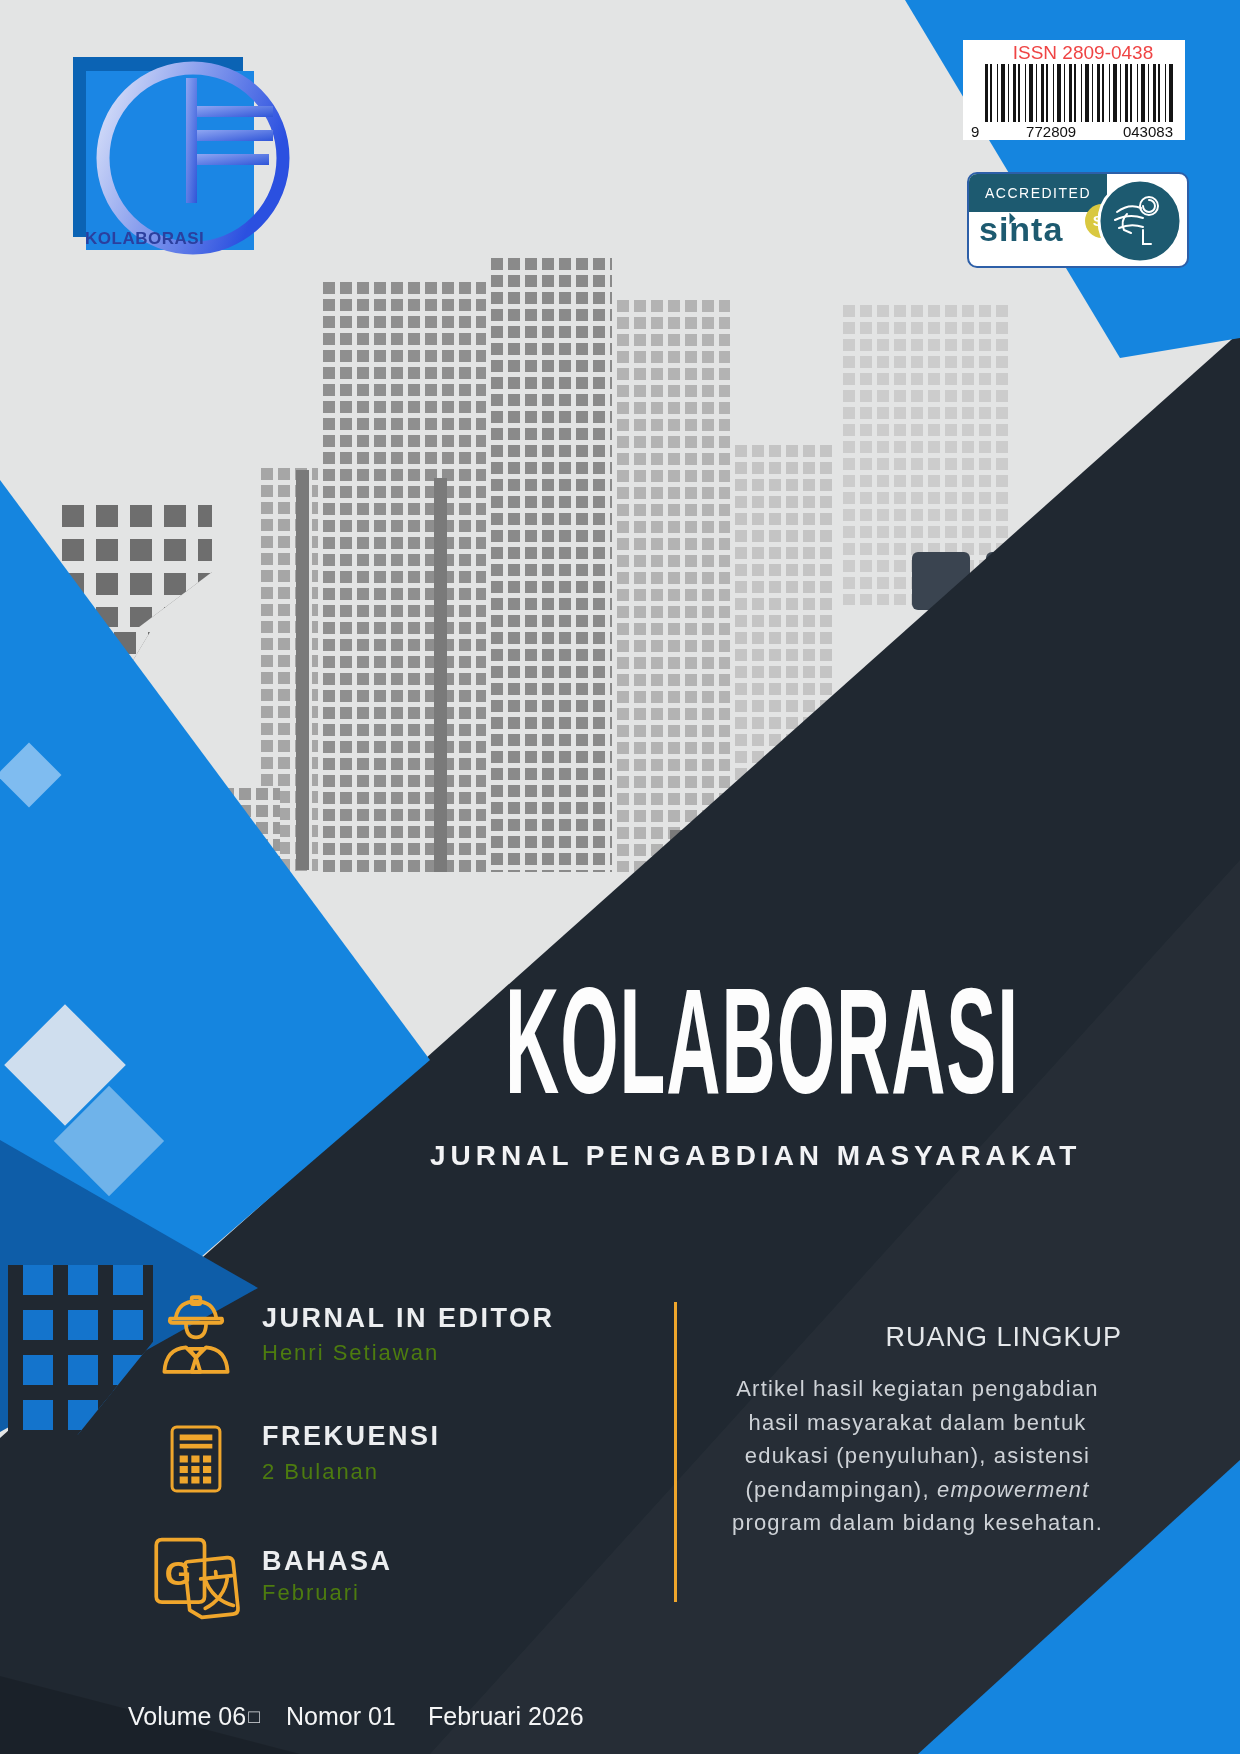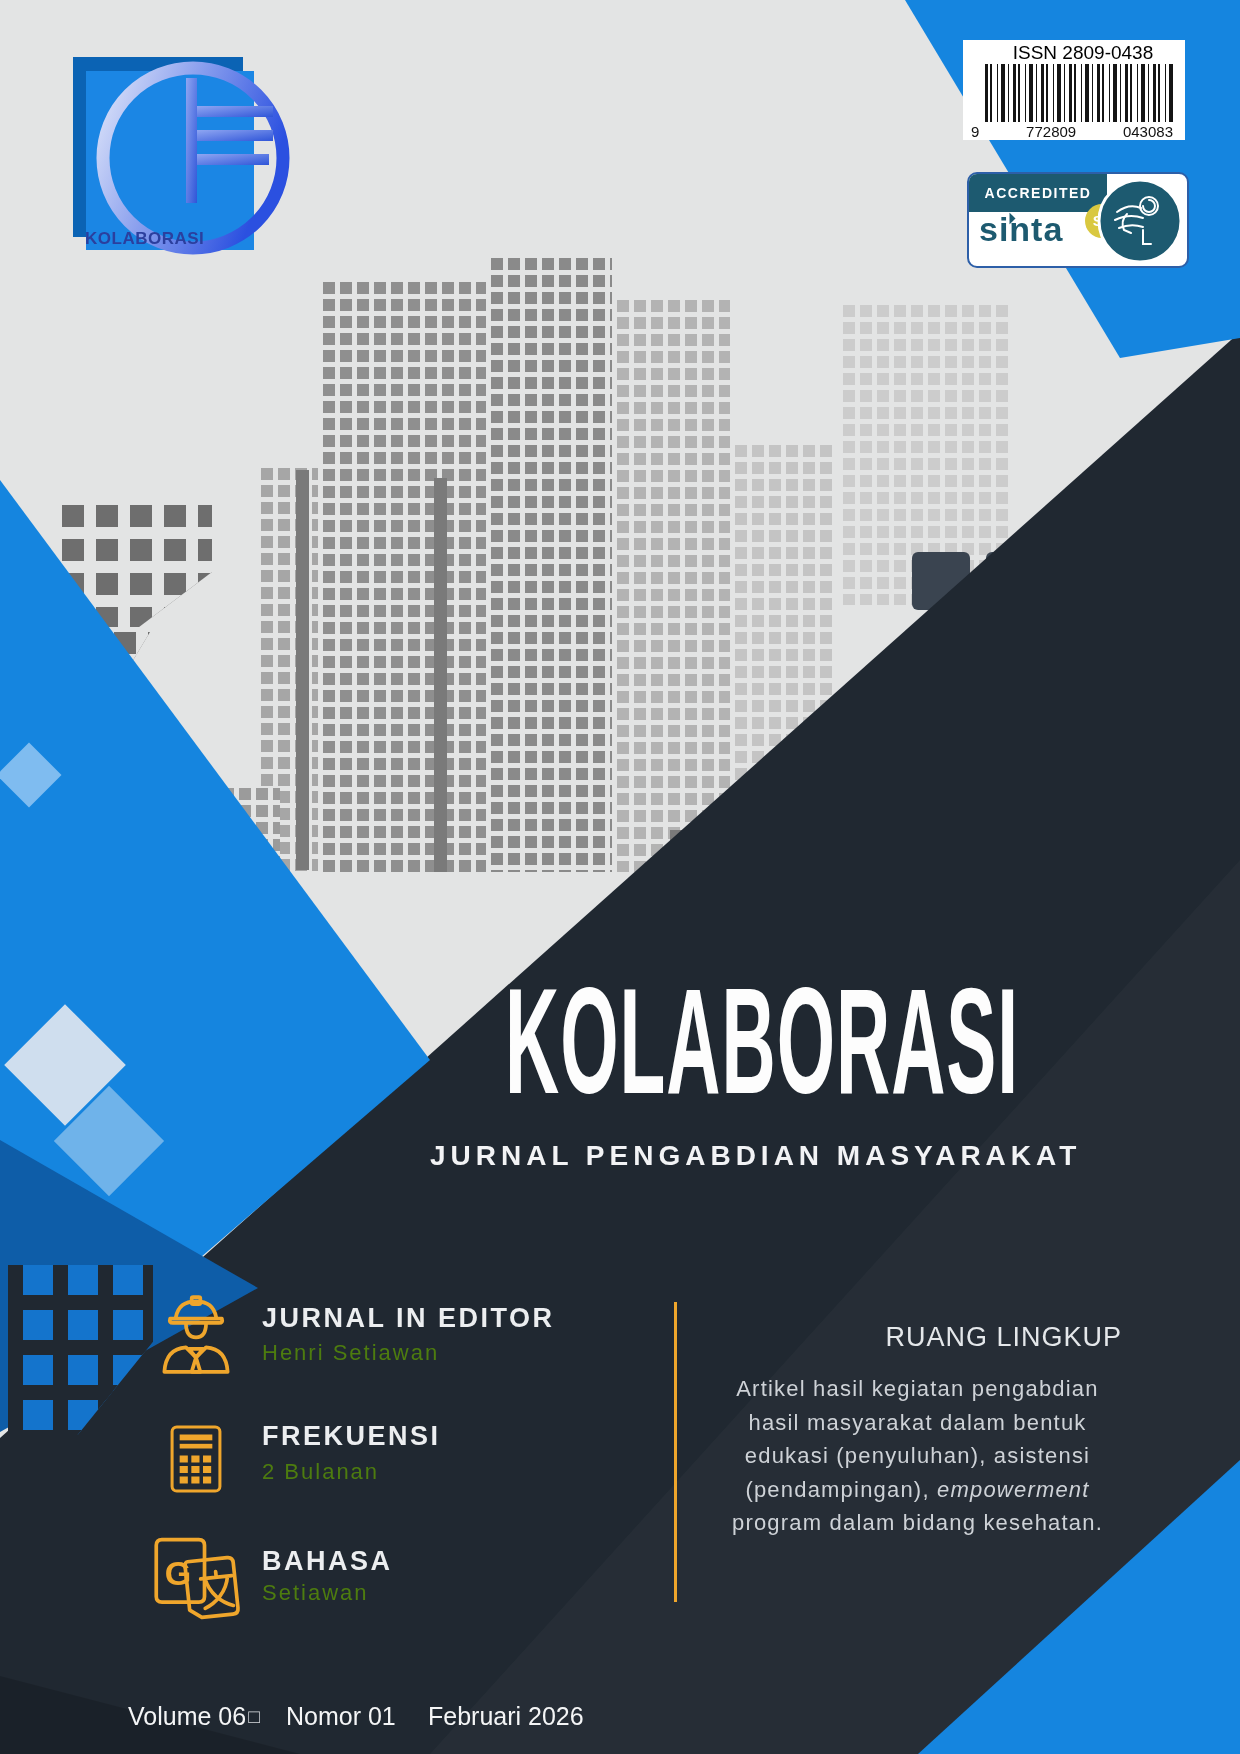--- a/index.html
+++ b/index.html
@@ -39,31 +39,31 @@
   .rot-sq{position:absolute;transform:rotate(45deg);}
 
   
   .logo-back{left:73px;top:57px;width:170px;height:180px;background:#0b63b4;}
   .logo-front{left:86px;top:71px;width:168px;height:179px;background:#1b86e4;}
   .logo-ring{left:96px;top:58px;}
   .logo-wordmark{left:85px;top:229px;font-size:17px;font-weight:bold;color:#2b3f9e;letter-spacing:0.5px;}
 
   
   .barcode{left:963px;top:40px;width:222px;height:100px;background:#fff;padding:2px 8px;box-sizing:border-box;}
-  .barcode .issn{font-size:19px;color:#000000;text-align:center;padding-left:18px;line-height:21px;}
+  .barcode .issn{font-size:19px;color:#ef4444;text-align:center;padding-left:18px;line-height:21px;}
   .barcode .bars{height:58px;margin:1px 2px 0 14px;
       background:repeating-linear-gradient(90deg,#141414 0 3px,#fff 3px 5px,#141414 5px 7px,#fff 7px 12px,
                  #141414 12px 13px,#fff 13px 16px,#141414 16px 20px,#fff 20px 23px,#141414 23px 24px,#fff 24px 28px);}
   .barcode .digits{display:flex;justify-content:space-between;font-size:15px;color:#111;margin-top:1px;padding:0 4px 0 0;}
 
   
   .sinta{left:967px;top:172px;width:222px;height:96px;background:#fff;border:2px solid #2d5fa8;
          border-radius:10px;box-sizing:border-box;overflow:hidden;}
   .sinta .band{position:absolute;left:0;top:0;width:138px;height:38px;background:var(--teal);
-         color:#fff;font-weight:bold;font-size:14px;letter-spacing:1.5px;text-align:center;line-height:38px;}
+         color:#fff;font-weight:normal;font-size:14px;letter-spacing:1.5px;text-align:center;line-height:38px;}
   .sinta .brand{position:absolute;left:10px;top:36px;font-size:34px;font-weight:bold;color:var(--teal);letter-spacing:1px;text-align:center;}
   .sinta .hat{position:absolute;left:36px;top:40px;width:9px;height:9px;background:var(--teal);
          transform:rotate(45deg);clip-path:polygon(0 0,100% 0,100% 100%);}
   .sinta .s5{position:absolute;left:116px;top:30px;width:34px;height:34px;border-radius:50%;
          background:#d9c840;color:#fff;font-weight:bold;font-size:15px;text-align:center;line-height:34px;}
   .sinta .emblem{position:absolute;right:4px;top:4px;}
 
   
   .title{left:505px;top:966px;font-size:150px;line-height:150px;font-weight:bold;color:#fdfdfd;
          white-space:nowrap;transform:scaleX(0.5);transform-origin:left top;letter-spacing:2px;}
@@ -225,21 +225,21 @@
     <g fill="none" stroke="#efa62c" stroke-width="2.6" stroke-linejoin="round">
       <path d="M8 4 h26 q4 0 4 4 v36 q0 4 -4 4 h-26 q-4 0 -4 -4 v-36 q0 -4 4 -4 z"></path>
       <g transform="rotate(-6 42 38)">
         <path d="M28 18 h28 q4 0 4 4 v32 q0 4 -4 4 h-22 l-8 -6 v-30 q0 -4 2 -4 z"></path>
         <path d="M36 31 h22 M47 27 v4 M55 31 c-2 11 -10 18 -18 21 M39 31 c2 11 10 18 18 21" stroke-linecap="round"></path>
       </g>
       <text x="10" y="36" font-size="24" font-weight="bold" fill="#efa62c" stroke="none" font-family="Liberation Sans, sans-serif">G</text>
     </g>
   </svg>
   <div class="info-head" style="top:1546px;">BAHASA</div>
-  <div class="info-val" style="top:1580px;">Setiawan</div>
+  <div class="info-val" style="top:1580px;">Februari</div>
 
   <div class="abs divider"></div>
 
   <div class="abs scope-head">RUANG LINGKUP</div>
   <div class="abs scope-body">
     <div>Artikel hasil kegiatan pengabdian</div>
     <div>hasil masyarakat dalam bentuk</div>
     <div>edukasi (penyuluhan), asistensi</div>
     <div><span>(pendampingan),</span> <em>empowerment</em></div>
     <div>program dalam  bidang kesehatan.</div>

